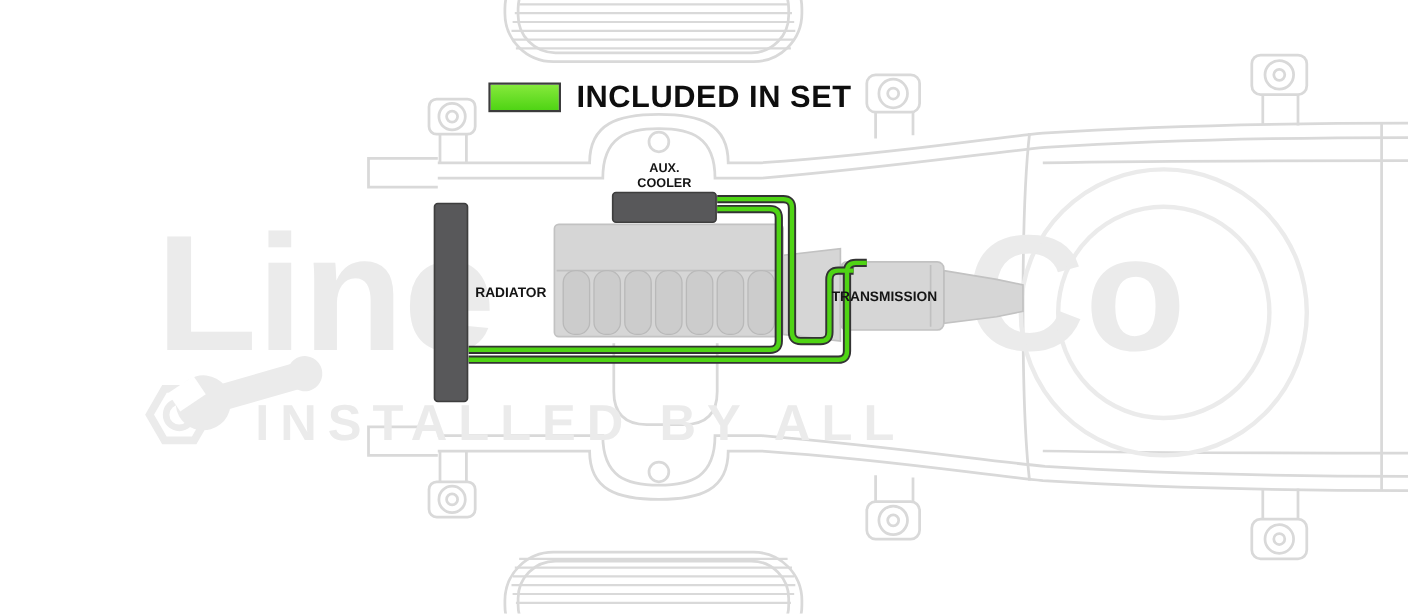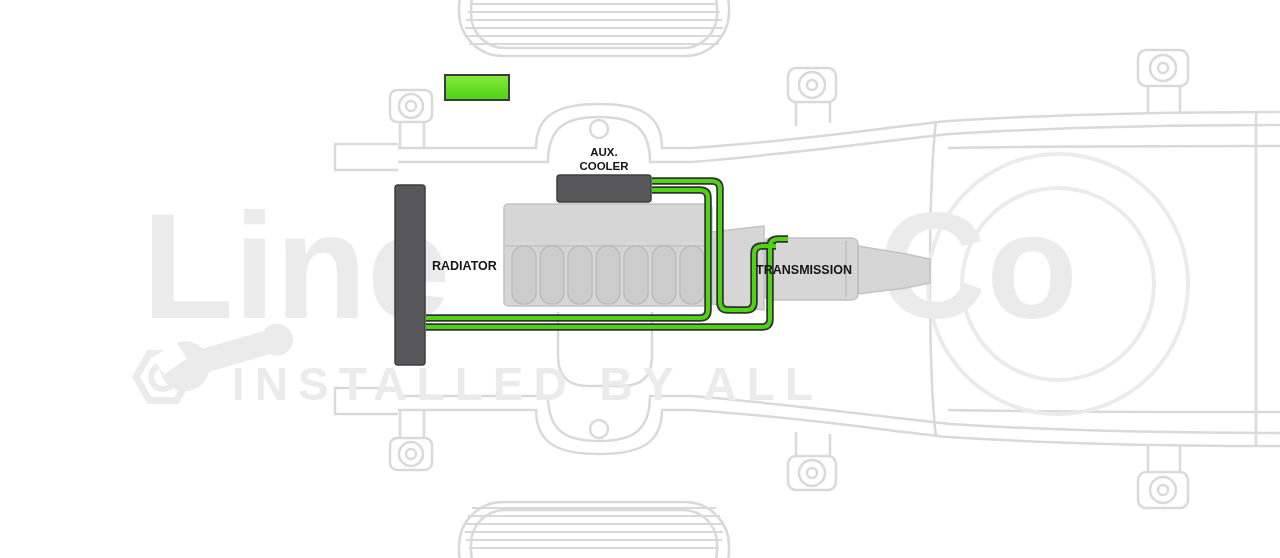--- a/index.html
+++ b/index.html
@@ -171,15 +171,16 @@
     </g>
 
     <text class="lbl lbl-small" x="604" y="156" text-anchor="middle">AUX.</text>
     <text class="lbl lbl-small" x="604" y="170" text-anchor="middle">COOLER</text>
     <text class="lbl" x="432" y="270">RADIATOR</text>
     <text class="lbl" x="804" y="274" text-anchor="middle">TRANSMISSION</text>
   </svg>
 
   <div class="legend">
     <span class="swatch"></span>
+    <span class="legend-label">INCLUDED IN SET</span>
   </div>
 
 </div>
 
 </body></html>

